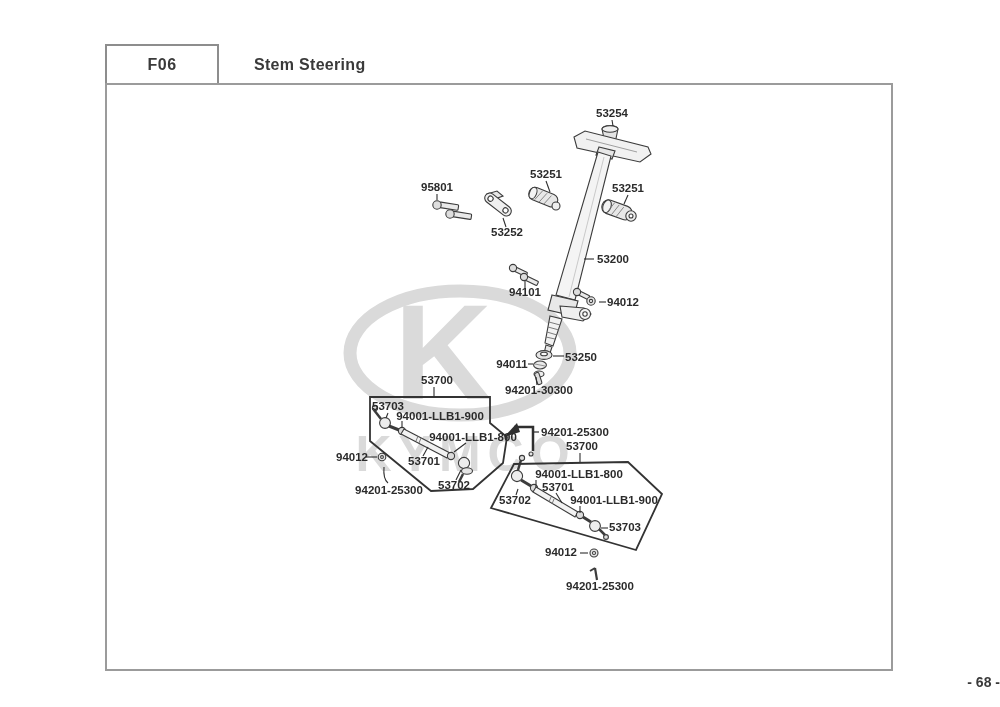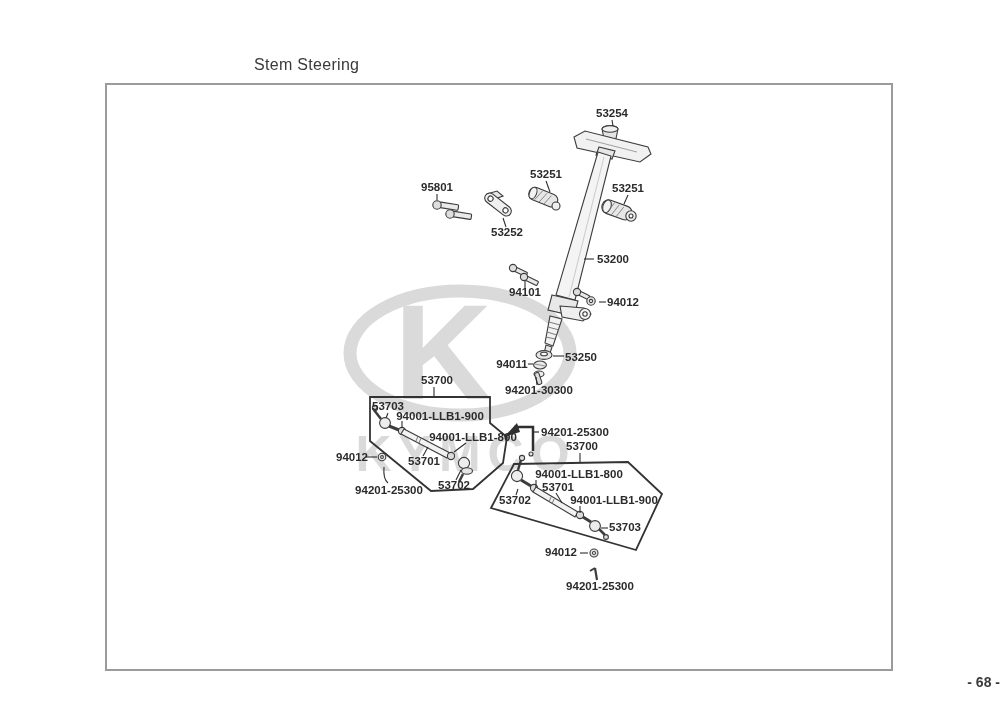--- a/index.html
+++ b/index.html
@@ -8,21 +8,21 @@
     font-family:"Liberation Sans", sans-serif; overflow:hidden;
   }
   .code-box {
     position:absolute; left:105px; top:44px; width:114px; height:41px;
     border:2px solid #8d8d8d; box-sizing:border-box;
     display:flex; align-items:center; justify-content:center;
     font-weight:bold; font-size:16px; color:#3a3a3a; letter-spacing:0.5px;
   }
   .page-title {
     position:absolute; left:254px; top:56px;
-    font-weight:normal; font-size:16px; color:#3a3a3a; letter-spacing:0.3px;
+    font-weight:bold; font-size:16px; color:#3a3a3a; letter-spacing:0.3px;
   }
   .content-box {
     position:absolute; left:105px; top:83px; width:788px; height:588px;
     border:2px solid #9b9b9b; box-sizing:border-box; background:transparent;
   }
   .page-num {
     position:absolute; left:0; top:674px; width:100%; text-align:right;
     font-weight:bold; font-size:14px; color:#3a3a3a;
   }
   svg.diagram { position:absolute; left:0; top:0; }
@@ -30,20 +30,23 @@
     font-family:"Liberation Sans", sans-serif; font-weight:bold;
     font-size:11.5px; fill:#2b2b2b;
   }
   svg.diagram .wm { fill:#dadada; font-family:"Liberation Sans", sans-serif; font-weight:bold; }
 </style>
 </head>
 <body>
 
 <div class="page">
 
+  <div class="code-box">
+    <span>F06</span>
+  </div>
   <div class="page-title">Stem Steering</div>
   <div class="content-box"></div>
 
   <svg class="diagram" width="1000" height="707" viewBox="0 0 1000 707">
 
     <g>
       <ellipse cx="460" cy="353" rx="110" ry="62" fill="none" stroke="#dadada" stroke-width="13"></ellipse>
       <text class="wm" x="443" y="399" font-size="135" text-anchor="middle">K</text>
       <text class="wm" x="466" y="471" font-size="50" letter-spacing="7" text-anchor="middle">KYMCO</text>
     </g>

